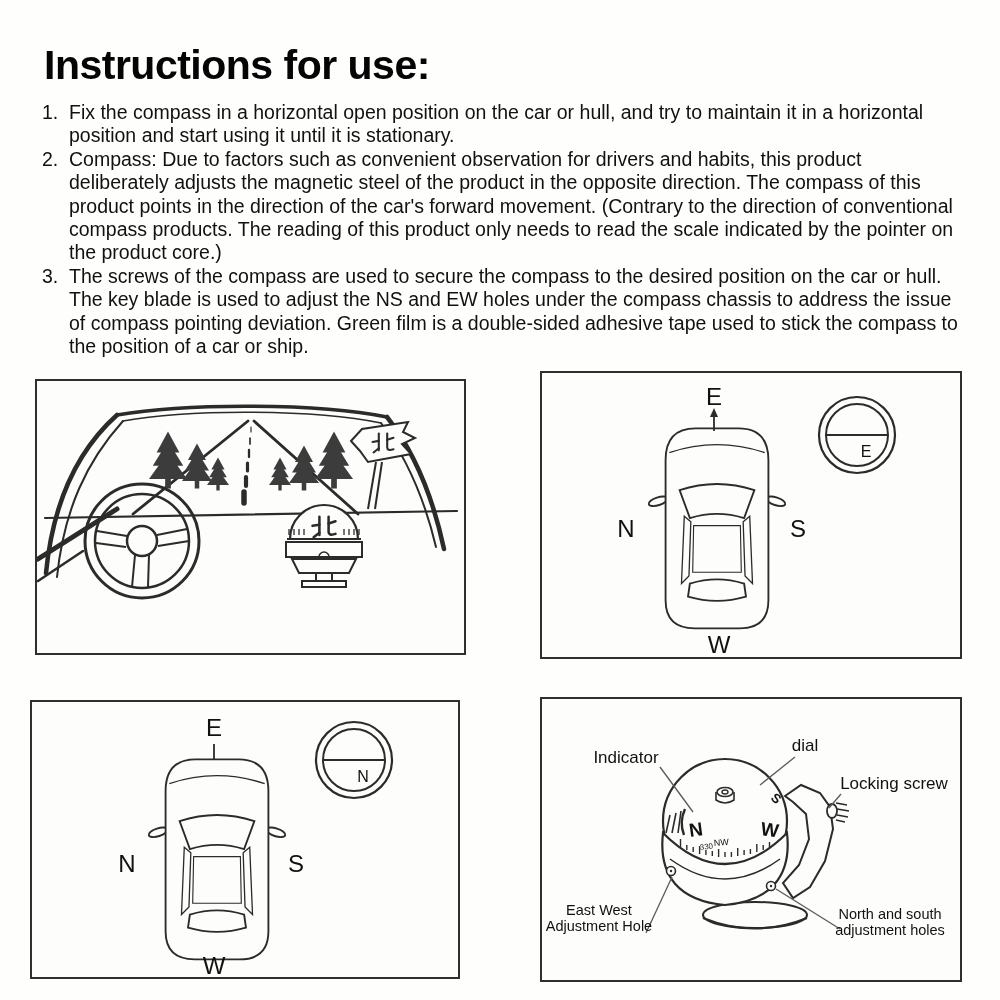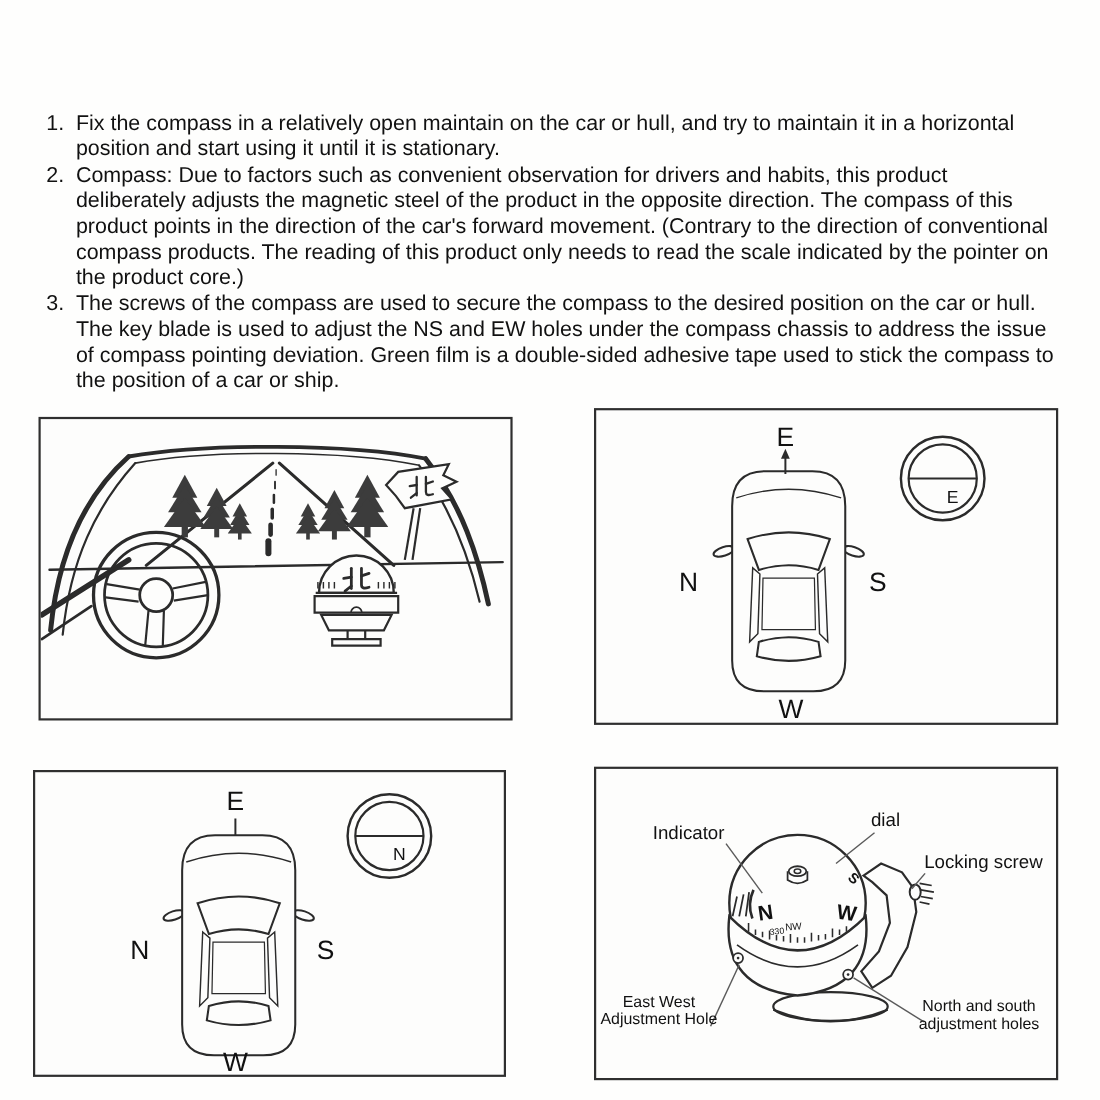--- a/index.html
+++ b/index.html
@@ -61,25 +61,26 @@
           <path d="M33,76 Q73,63 113,76 L102,106 Q73,97 44,106 Z" fill="none"></path>
           <polygon points="38,104 45,110 43,168 35,176" fill="none" stroke-width="1.4"></polygon>
           <polygon points="108,104 101,110 103,168 111,176" fill="none" stroke-width="1.4"></polygon>
           <path d="M48,114 L98,114 L99,164 L47,164 Z" fill="none" stroke-width="1.2"></path>
           <path d="M44,176 Q73,167 102,176 L104,190 Q73,199 42,190 Z" fill="none"></path>
         </g>
       </symbol>
     </defs>
   </svg>
 
+  <div class="title">Instructions for use:</div>
 
   <div class="instructions">
     <div class="instr-item">
       <span class="instr-num">1.</span>
-      <span class="instr-text">Fix the compass in a relatively open maintain on the car or hull, and try to maintain it in a horizontal position and start using it until it is stationary.</span>
+      <span class="instr-text">Fix the compass in a horizontal open position on the car or hull, and try to maintain it in a horizontal position and start using it until it is stationary.</span>
     </div>
     <div class="instr-item">
       <span class="instr-num">2.</span>
       <span class="instr-text">Compass: Due to factors such as convenient observation for drivers and habits, this product deliberately adjusts the magnetic steel of the product in the opposite direction. The compass of this product points in the direction of the car's forward movement. (Contrary to the direction of conventional compass products. The reading of this product only needs to read the scale indicated by the pointer on the product core.)</span>
     </div>
     <div class="instr-item">
       <span class="instr-num">3.</span>
       <span class="instr-text">The screws of the compass are used to secure the compass to the desired position on the car or hull. The key blade is used to adjust the NS and EW holes under the compass chassis to address the issue of compass pointing deviation. Green film is a double-sided adhesive tape used to stick the compass to the position of a car or ship.</span>
     </div>
   </div>

